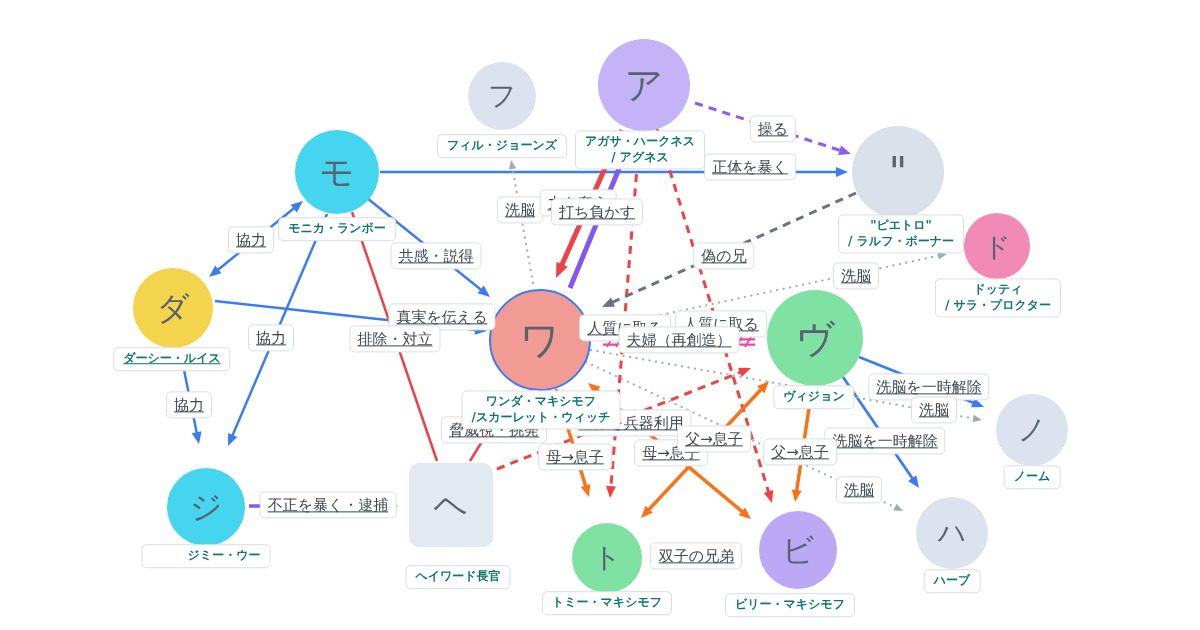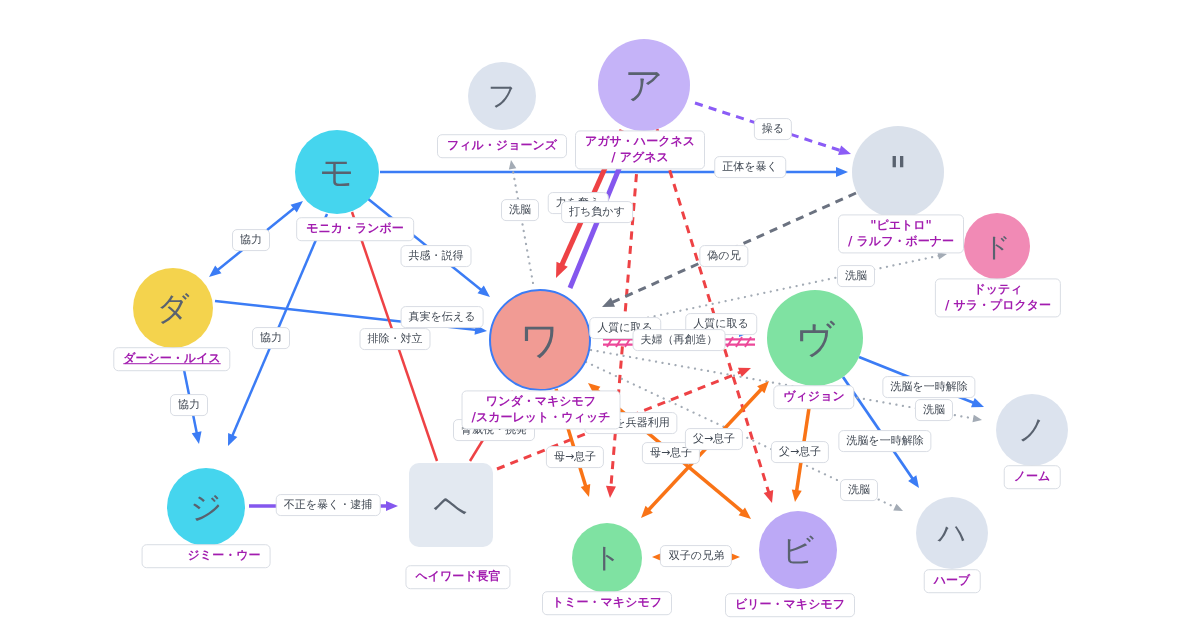--- a/index.html
+++ b/index.html
@@ -13,26 +13,26 @@
     position:absolute;display:flex;align-items:center;justify-content:center;
     box-sizing:border-box;border-radius:50%;
   }
   .node .letter{color:#59626f;font-weight:500;user-select:none;line-height:1;}
   .lbl{
     position:absolute;transform:translate(-50%,-50%);
     background:#ffffff;border:1px solid #d9dde4;border-radius:5px;
     white-space:pre-line;text-align:center;box-sizing:border-box;
   }
   .nlabel{
-    font-size:12px;font-weight:700;color:#a21caf;
+    font-size:12px;font-weight:700;color:#0f766e;
     padding:3px 9px;line-height:1.3;z-index:30;white-space:pre;
   }
   .elabel{
-    font-size:11px;font-weight:400;color:#3f4752;
-    padding:2.5px 7px;line-height:1.35;z-index:20;white-space:pre;
+    font-size:15px;font-weight:400;color:#3f4752;
+    padding:2.5px 7px;line-height:1.35;z-index:20;white-space:pre;text-decoration:underline;
   }
 </style>
 </head>
 <body>
 
 <div id="stage">
   <svg id="edges" xmlns="http://www.w3.org/2000/svg">
       <g>
         <line x1="695" y1="103" x2="841.4950467482436" y2="150.8926114369258" stroke="#8b5cf6" stroke-width="3" stroke-dasharray="8.100000000000001 6.300000000000001"></line>
         <polygon points="851,154 838.0403618163551,155.02361035018916 841.1477503794293,145.51865709843273" fill="#8b5cf6"></polygon>
@@ -167,21 +167,21 @@
     </div>
     <div class="lbl nlabel" style="left: 502px; top: 146px;">フィル・ジョーンズ</div>
     <div class="node" style="left: 598px; top: 39px; width: 92px; height: 92px; background: rgb(197, 179, 248);">
       <span class="letter" style="font-size: 38px;">ア</span>
     </div>
     <div class="lbl nlabel" style="left: 640px; top: 150px;">アガサ・ハークネス
 / アグネス</div>
     <div class="node" style="left: 295px; top: 130px; width: 84px; height: 84px; background: rgb(69, 213, 238);">
       <span class="letter" style="font-size: 34px;">モ</span>
     </div>
-    <div class="lbl nlabel" style="left: 355px; top: 229px;">モニカ・ランボー</div>
+    <div class="lbl nlabel" style="left: 337px; top: 229px;">モニカ・ランボー</div>
     <div class="node" style="left: 852px; top: 126px; width: 92px; height: 92px; background: rgb(218, 225, 235);">
       <span class="letter" style="font-size: 40px;">"</span>
     </div>
     <div class="lbl nlabel" style="left: 901px; top: 234px;">"ピエトロ"
 / ラルフ・ボーナー</div>
     <div class="node" style="left: 964px; top: 213px; width: 66px; height: 66px; background: rgb(241, 138, 181);">
       <span class="letter" style="font-size: 27px;">ド</span>
     </div>
     <div class="lbl nlabel" style="left: 998px; top: 298px;">ドッティ
 / サラ・プロクター</div>

